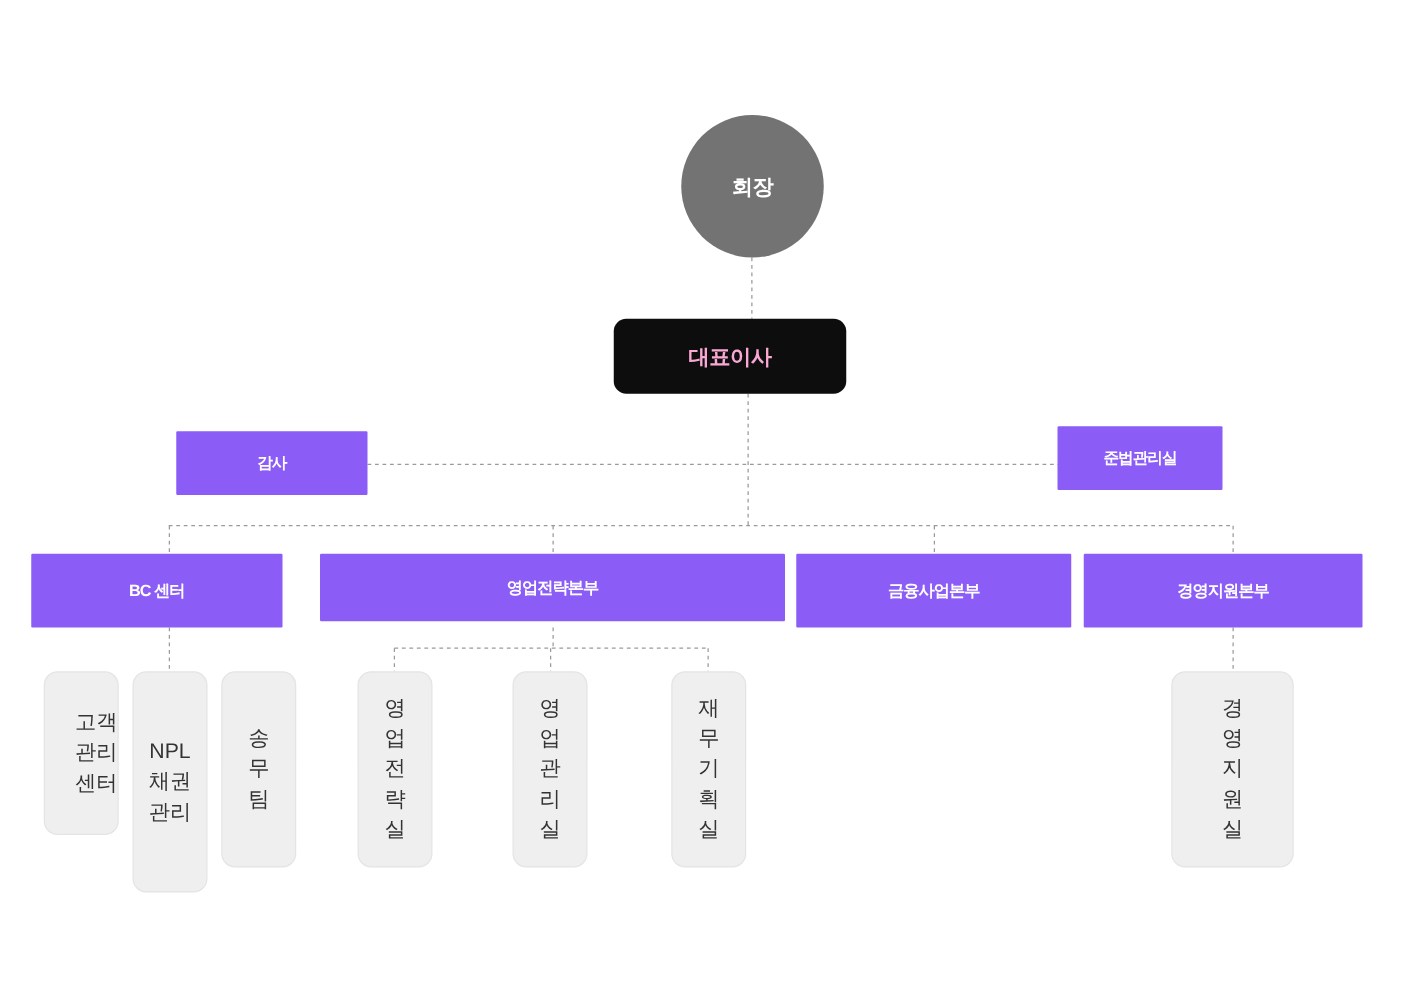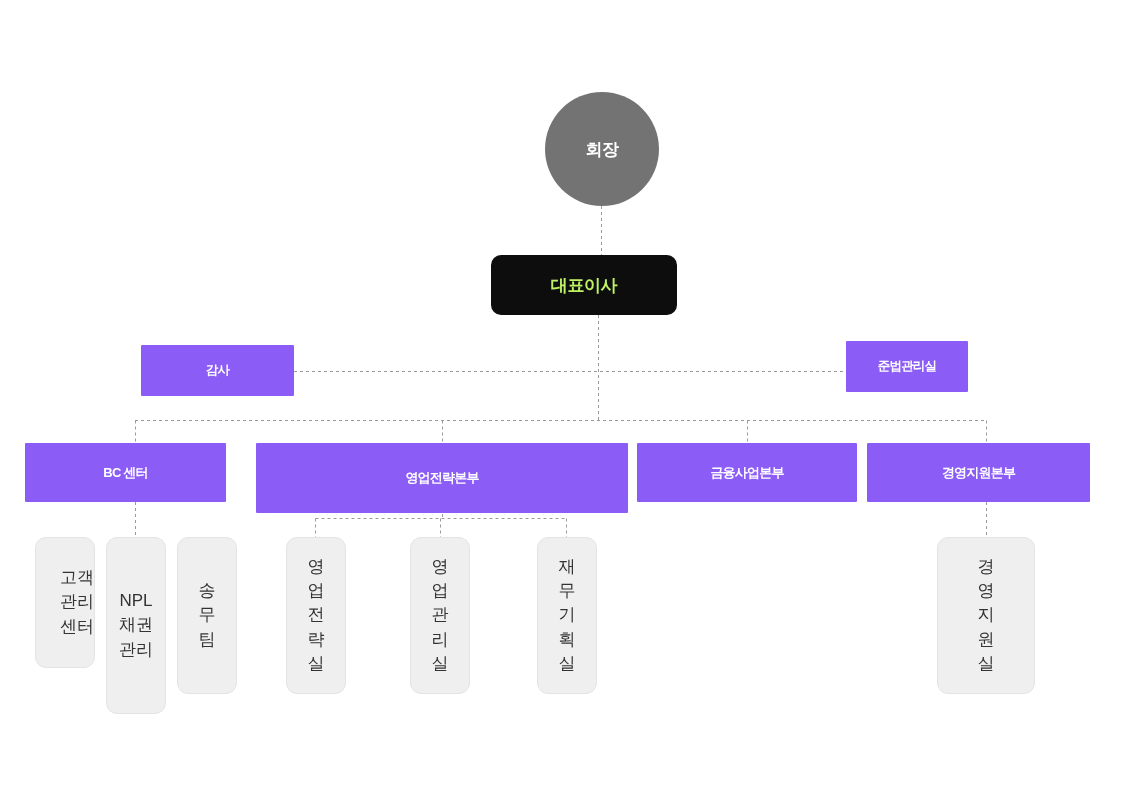--- a/index.html
+++ b/index.html
@@ -42,21 +42,21 @@
     background: #737373;
     color: #ffffff;
     font-size: 17px;
     font-weight: 700;
     letter-spacing: -0.4px;
   }
   
   .node-dark {
     border-radius: 10px;
     background: #0d0d0d;
-    color: #bef264;
+    color: #f9a8d4;
     font-size: 17px;
     font-weight: 700;
     letter-spacing: -0.4px;
   }
   
   .node-orange {
     border-radius: 1px;
     background: #8b5cf6;
     color: #ffffff;
     font-size: 13px;
@@ -123,29 +123,29 @@
   </div>
 
   <div class="node node-dark" style="left:491px; top:255px; width:186px; height:60px;">
     <span>대표이사</span>
   </div>
 
   <div class="node node-orange staff" style="left:141px; top:345px; width:153px; height:51px;">
     <span>감사</span>
   </div>
 
-  <div class="node node-orange staff" style="left:846px; top:341px; width:122px; height:51px;">
+  <div class="node node-orange staff" style="left:846px; top:341px; width:132px; height:51px;">
     <span>준법관리실</span>
   </div>
 
   <div class="node node-orange" style="left:25px; top:443px; width:201px; height:59px;">
     <span>BC 센터</span>
   </div>
 
-  <div class="node node-orange" style="left:256px; top:443px; width:372px; height:70px;">
+  <div class="node node-orange" style="left:256px; top:443px; width:372px; height:54px;">
     <span>영업전략본부</span>
   </div>
 
   <div class="node node-orange" style="left:637px; top:443px; width:220px; height:59px;">
     <span>금융사업본부</span>
   </div>
 
   <div class="node node-orange" style="left:867px; top:443px; width:223px; height:59px;">
     <span>경영지원본부</span>
   </div>

